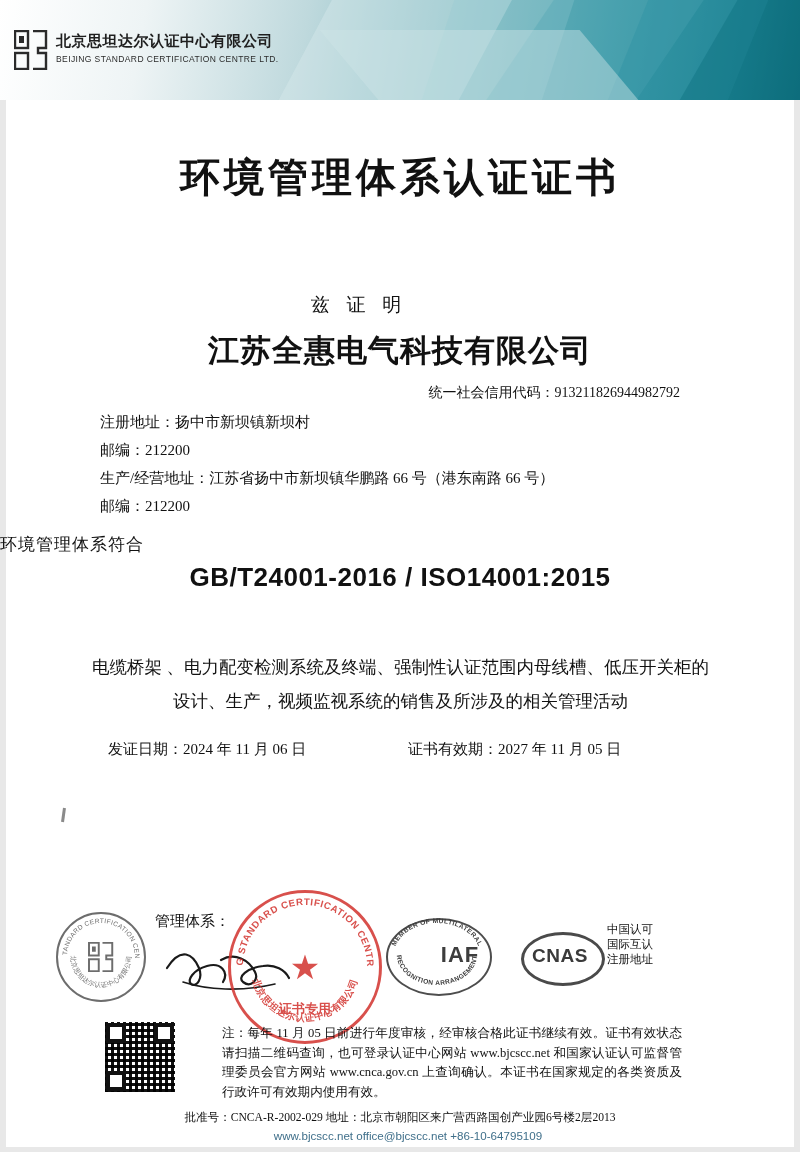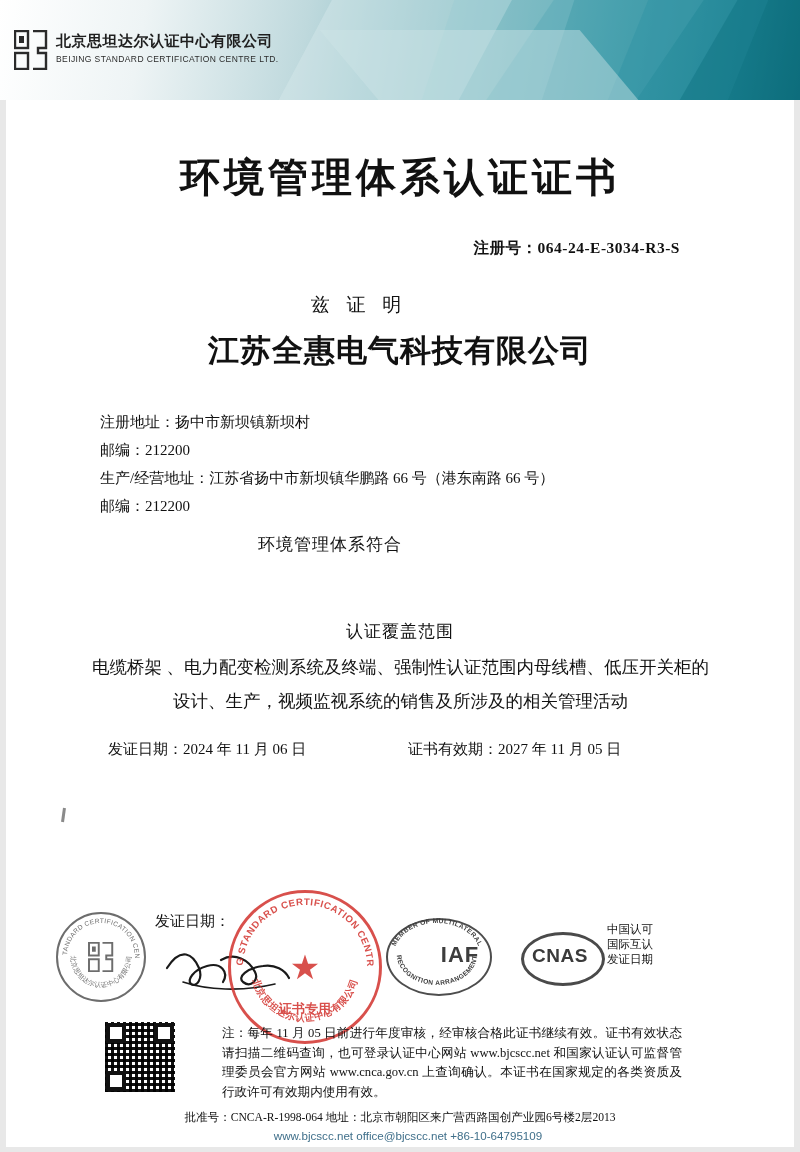--- a/index.html
+++ b/index.html
@@ -115,21 +115,21 @@
   }
   .addr-line {
     font-size: 15px;
     line-height: 28px;
     white-space: nowrap;
   }
   .conform-label {
     position: absolute;
     left: 0; top: 533px;
     width: 660px;
-    text-align: center;
+    text-align: left;
     font-size: 17px;
     letter-spacing: 1px;
     color: #111;
     font-family: "Liberation Serif", serif;
   }
   .standard {
     position: absolute;
     left: 0; top: 562px;
     width: 800px;
     text-align: center;
@@ -392,47 +392,47 @@
       <div class="hdr-en">BEIJING STANDARD CERTIFICATION CENTRE LTD.</div>
     </div>
   </div>
 
   <div class="edge-left"></div>
   <div class="edge-right"></div>
   <div class="edge-bottom"></div>
 
   <div class="doc-title">环境管理体系认证证书</div>
 
-  <div class="reg-no">注册号：064-24-E-3034-R3-S</div>
 
   <div class="hereby">兹 证 明</div>
 
   <div class="company">江苏全惠电气科技有限公司</div>
 
+  <div class="credit-code">统一社会信用代码：913211826944982792</div>
 
   <div class="addr-block">
     <div class="addr-line">注册地址：扬中市新坝镇新坝村</div>
     <div class="addr-line">邮编：212200</div>
     <div class="addr-line">生产/经营地址：江苏省扬中市新坝镇华鹏路 66 号（港东南路 66 号）</div>
     <div class="addr-line">邮编：212200</div>
   </div>
 
   <div class="conform-label">环境管理体系符合</div>
-
-  <div class="scope-label">认证覆盖范围</div>
+  <div class="standard">GB/T24001-2016 / ISO14001:2015</div>
+
   <div class="scope-body">电缆桥架 、电力配变检测系统及终端、强制性认证范围内母线槽、低压开关柜的设计、生产，视频监视系统的销售及所涉及的相关管理活动</div>
 
   <div class="dates">
     <div class="date-issue">发证日期：2024 年 11 月 06 日</div>
     <div class="date-valid">证书有效期：2027 年 11 月 05 日</div>
   </div>
 
   <div class="speck"></div>
 
-  <div class="sig-label">发证日期：</div>
+  <div class="sig-label">管理体系：</div>
 
   <div class="stamp-gray">
     <svg class="circ-text" viewBox="0 0 86 86">
       <defs>
         <path id="gtop" d="M 9,43 A 34,34 0 0 1 77,43" fill="none"></path>
         <path id="gbot" d="M 13,43 A 30,30 0 0 0 73,43" fill="none"></path>
       </defs>
       <text fill="#6d6d6d"><textPath href="#gtop" startOffset="50%" text-anchor="middle">BEIJING STANDARD CERTIFICATION CENTRE LTD.</textPath></text>
       <text fill="#6d6d6d"><textPath href="#gbot" startOffset="50%" text-anchor="middle">北京思坦达尔认证中心有限公司</textPath></text>
     </svg>
@@ -476,25 +476,25 @@
     <div class="iaf-text">IAF</div>
   </div>
 
   <div class="cnas-logo">
     <div class="cnas-oval"></div>
     <div class="cnas-word">CNAS</div>
   </div>
   <div class="cnas-cn">
     <div>中国认可</div>
     <div>国际互认</div>
-    <div>发证日期</div>
+    <div>注册地址</div>
   </div>
 
   <div class="qr">
     <div class="qr-corner-bl"></div>
   </div>
 
   <div class="note">注：每年 11 月 05 日前进行年度审核，经审核合格此证书继续有效。证书有效状态请扫描二维码查询，也可登录认证中心网站 www.bjcscc.net 和国家认证认可监督管理委员会官方网站 www.cnca.gov.cn 上查询确认。本证书在国家规定的各类资质及行政许可有效期内使用有效。</div>
 
-  <div class="footer1">批准号：CNCA-R-1998-064  地址：北京市朝阳区来广营西路国创产业园6号楼2层2013</div>
+  <div class="footer1">批准号：CNCA-R-2002-029  地址：北京市朝阳区来广营西路国创产业园6号楼2层2013</div>
   <div class="footer2">www.bjcscc.net  office@bjcscc.net  +86-10-64795109</div>
 
 </div>
 
 </body></html>

